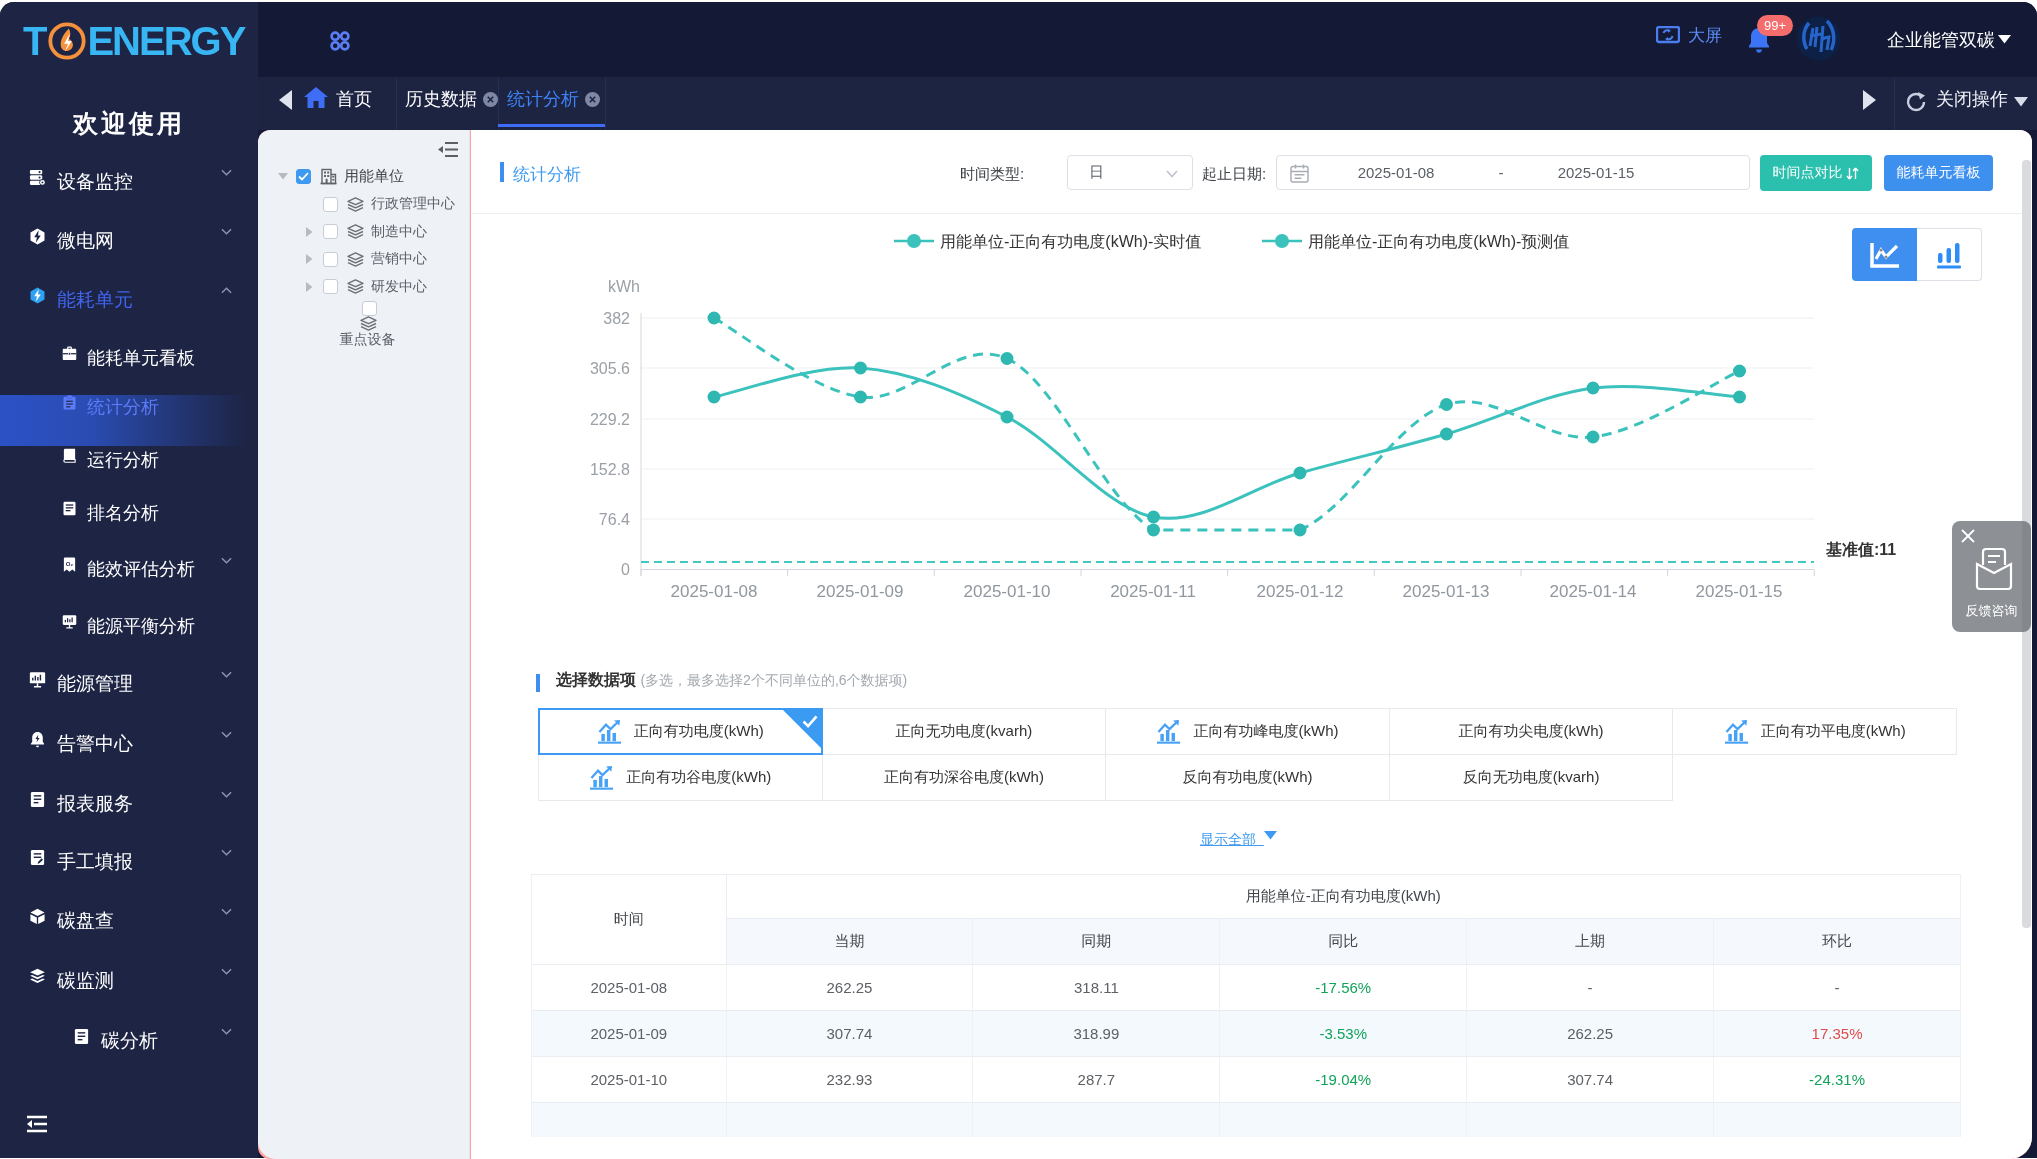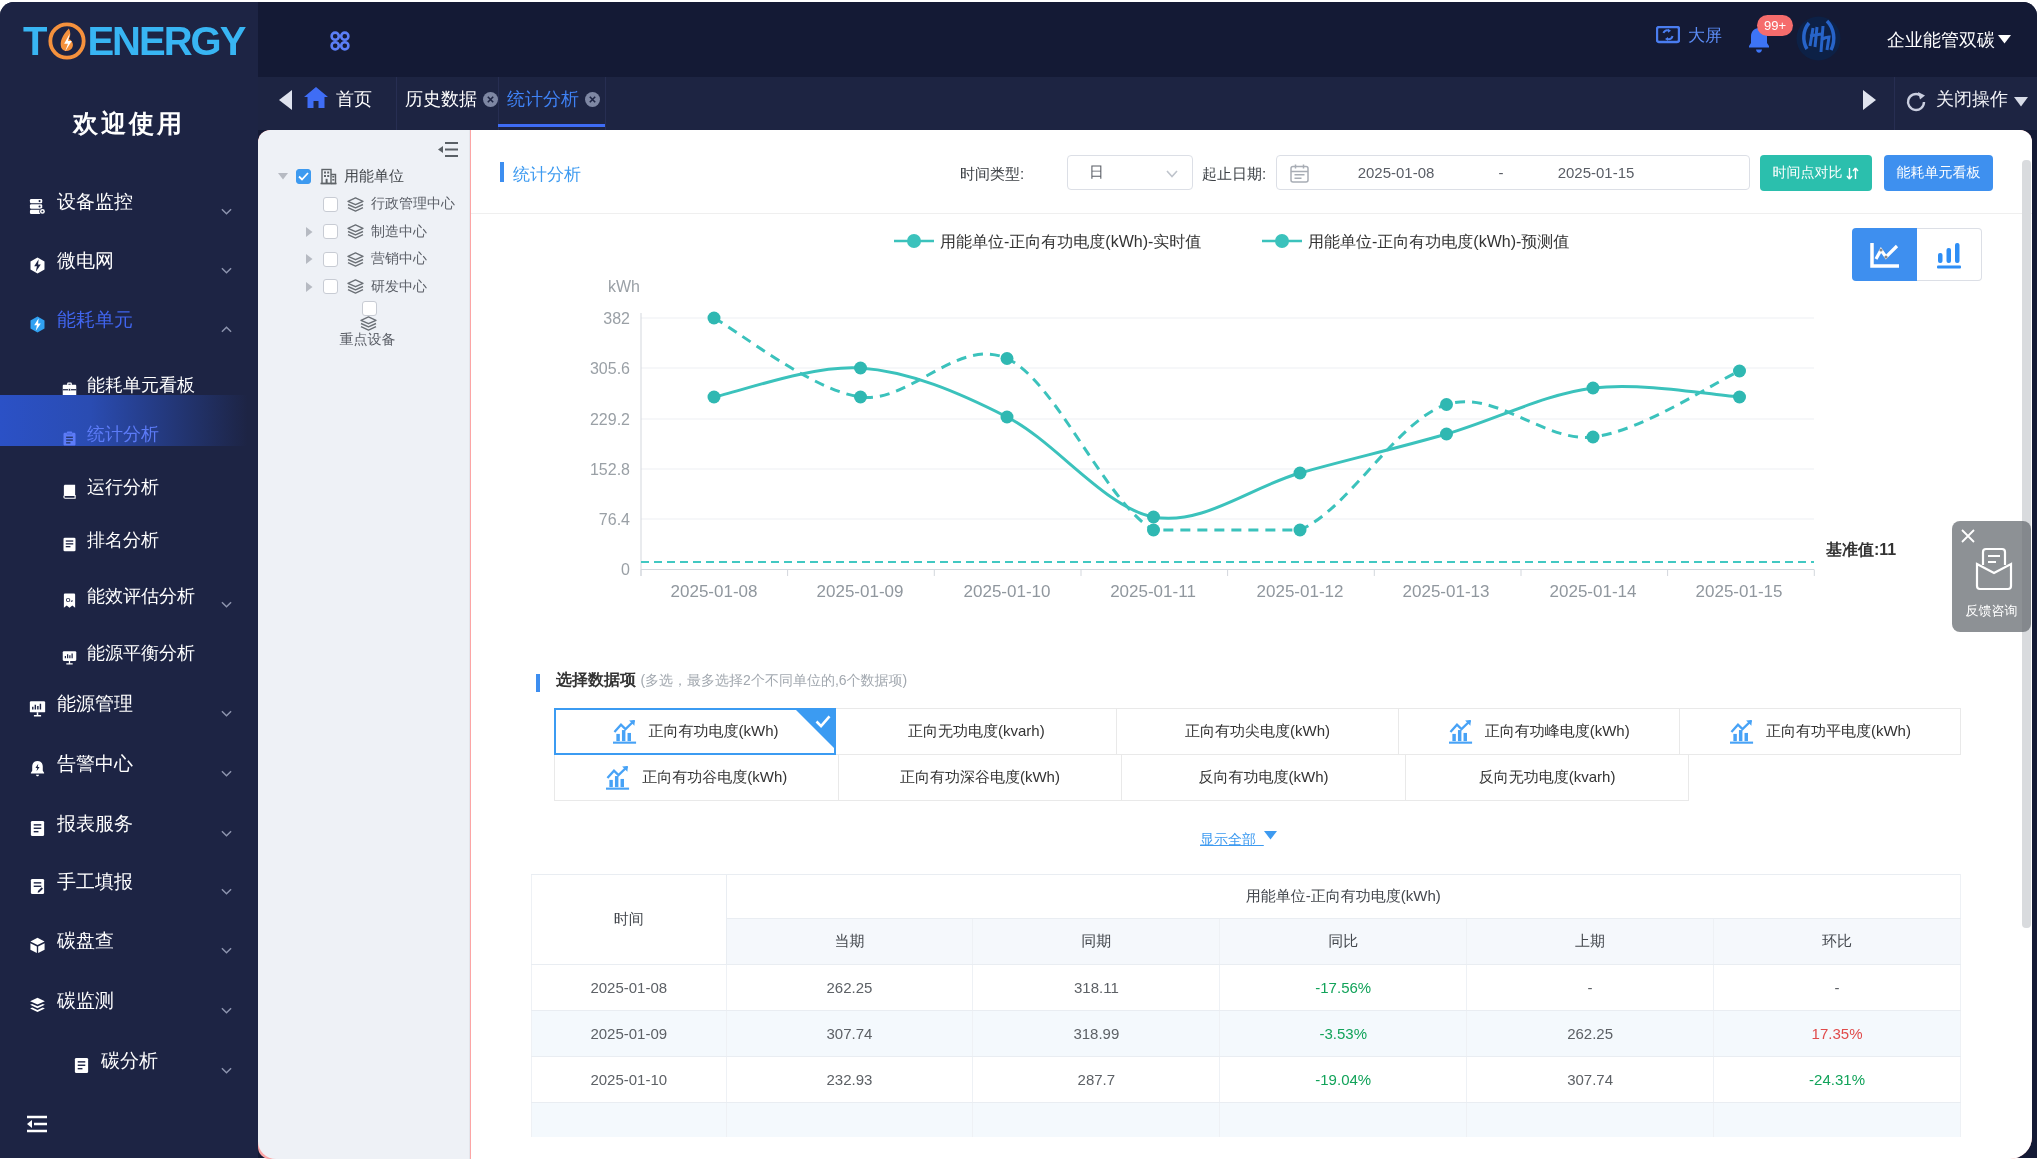--- a/index.html
+++ b/index.html
@@ -12,39 +12,39 @@
   background:#1d2444; border-radius:14px 0 0 0; }
 #topbar { position:absolute; left:258px; top:2px; width:1779px; height:75px;
   background:#141a35; border-radius:0 14px 0 0; }
 #tabbar { position:absolute; left:258px; top:77px; width:1779px; height:53px;
   background:#1d2442; }
 #content { position:absolute; left:258px; top:130px; width:1774px; height:1029px;
   background:#fca5a5; border-radius:12px 12px 22px 12px; overflow:hidden; }
 #tree { position:absolute; left:0; top:0; width:212px; height:1029px;
   background:#eef1f6; border-right:1px solid #e3e6ec; border-radius:12px 0 0 18px; }
 #main { position:absolute; left:213px; top:0; width:1561px; height:1029px; background:#fff; }
-.mi, .smi { position:absolute; left:0; width:258px; height:46px; display:flex; align-items:flex-end; color:#fff; }
+.mi, .smi { position:absolute; left:0; width:258px; height:46px; display:flex; align-items:flex-start; color:#fff; }
 .mi { font-size:19px; }
 .smi { font-size:18px; height:51px; }
 .mic { width:17px; height:17px; margin-left:29px; margin-right:11px; flex:none; }
 .sic { width:15px; height:15px; margin-left:62px; margin-right:10px; flex:none; }
 .chev { position:absolute; right:26px; width:11px; height:7px; }
 .sel { background:linear-gradient(90deg, #2b51c6 0%, #2a4cb2 35%, rgba(33,45,90,0) 96%); }
 .trow { position:absolute; left:0; width:212px; height:26px; display:flex; align-items:center; }
 .cb { width:15px; height:15px; border:1px solid #c8ccd4; border-radius:3px; background:#fff; flex:none; display:inline-flex; align-items:center; justify-content:center; }
 .cbon { background:#3d9af0; border-color:#3d9af0; }
 .lay { width:17px; height:15px; margin-left:9px; flex:none; }
 .tt { margin-left:7px; font-size:14px; color:#5a5e66; }
 .inputbox { border:1px solid #dcdfe6; border-radius:4px; background:#fff; display:flex; align-items:center; font-size:15px; }
 .dtxt { top:8px; width:90px; text-align:center; color:#5a5e66; font-size:15px; }
 .btn { height:36px; border-radius:4px; color:#fff; font-size:14px; display:flex; align-items:center; justify-content:center; }
 .srow { display:flex; }
 .scell { position:relative; width:284.6px; height:47px; border:1px solid #e9e9e9; margin-left:-1px;
   display:flex; align-items:center; justify-content:center; font-size:15px; color:#333; background:#fff; }
-.srow .scell:first-child { margin-left:16px; }
+.srow .scell:first-child { margin-left:0; }
 .bic { width:27px; height:25px; margin-right:10px; }
 .selc { border:2px solid #3b9bf2; z-index:2; }
 .corner { position:absolute; right:-1px; top:-1px; width:0; height:0; border-top:40px solid #3b9bf2; border-left:40px solid transparent; }
 .ck { position:absolute; right:3px; top:5px; width:16px; height:13px; }
 #tablebox table { border-collapse:collapse; width:1430px; table-layout:fixed; }
 #tablebox td { text-align:center; font-size:15px; color:#5d6166; border-bottom:1px solid #e9edf2; border-right:1px solid #eef1f5; }
 #tablebox td:first-child { border-left:1px solid #eef1f5; }
 #tablebox tr.h1 td { border-top:1px solid #e9edf2; }
 #tablebox tr.h1 td { height:44px; color:#43474d; }
 #tablebox tr.h1 td:first-child { border-right:1px solid #e9edf2; border-bottom:1px solid #e9edf2; }
@@ -363,31 +363,31 @@
                 <rect x="10.3" y="11.5" width="3.6" height="11.5"></rect>
                 <rect x="16.1" y="14.5" width="3.6" height="8.5"></rect>
                 <rect x="1" y="23.5" width="24" height="2.2"></rect>
               </g>
               <path d="M2.5 13.5 L9.3 6 L14 10.5 L23 1.8" fill="none" stroke="#47a2f6" stroke-width="2.4"></path>
               <path d="M23.8 1 L17.8 1.6 L23.2 7 Z" fill="#47a2f6"></path>
             </svg>正向有功电度(kWh)<span class="corner"></span><svg class="ck" viewBox="0 0 12 10">
               <path d="M1 5 L4.5 8.5 L11 1" fill="none" stroke="#fff" stroke-width="2"></path>
             </svg></div>
         <div class="scell">正向无功电度(kvarh)</div>
-        <div class="scell">正向有功尖电度(kWh)</div>
         <div class="scell"><svg class="bic" viewBox="0 0 28 26">
               <g fill="#47a2f6">
                 <rect x="4.5" y="15.5" width="3.6" height="7.5"></rect>
                 <rect x="10.3" y="11.5" width="3.6" height="11.5"></rect>
                 <rect x="16.1" y="14.5" width="3.6" height="8.5"></rect>
                 <rect x="1" y="23.5" width="24" height="2.2"></rect>
               </g>
               <path d="M2.5 13.5 L9.3 6 L14 10.5 L23 1.8" fill="none" stroke="#47a2f6" stroke-width="2.4"></path>
               <path d="M23.8 1 L17.8 1.6 L23.2 7 Z" fill="#47a2f6"></path>
             </svg>正向有功峰电度(kWh)</div>
+        <div class="scell">正向有功尖电度(kWh)</div>
         <div class="scell"><svg class="bic" viewBox="0 0 28 26">
               <g fill="#47a2f6">
                 <rect x="4.5" y="15.5" width="3.6" height="7.5"></rect>
                 <rect x="10.3" y="11.5" width="3.6" height="11.5"></rect>
                 <rect x="16.1" y="14.5" width="3.6" height="8.5"></rect>
                 <rect x="1" y="23.5" width="24" height="2.2"></rect>
               </g>
               <path d="M2.5 13.5 L9.3 6 L14 10.5 L23 1.8" fill="none" stroke="#47a2f6" stroke-width="2.4"></path>
               <path d="M23.8 1 L17.8 1.6 L23.2 7 Z" fill="#47a2f6"></path>
             </svg>正向有功平电度(kWh)</div>

